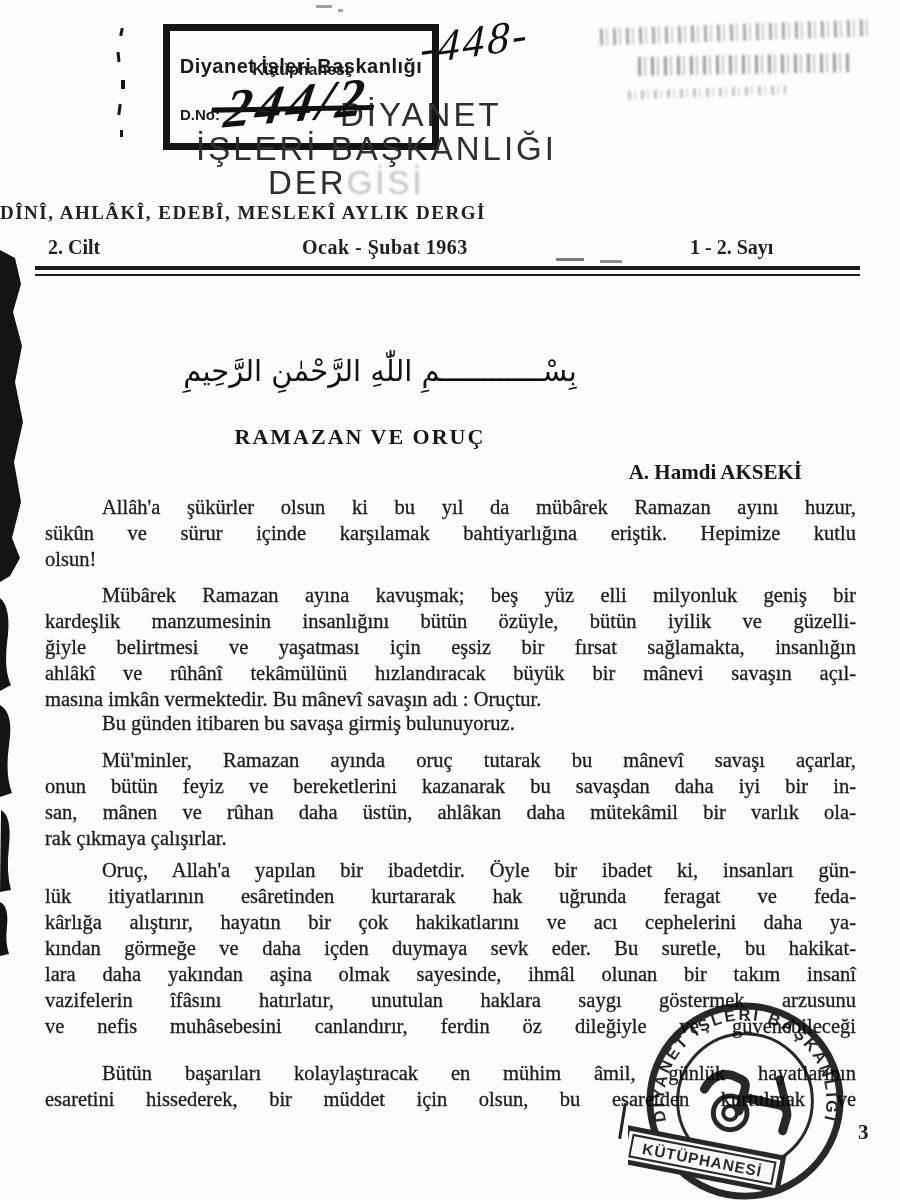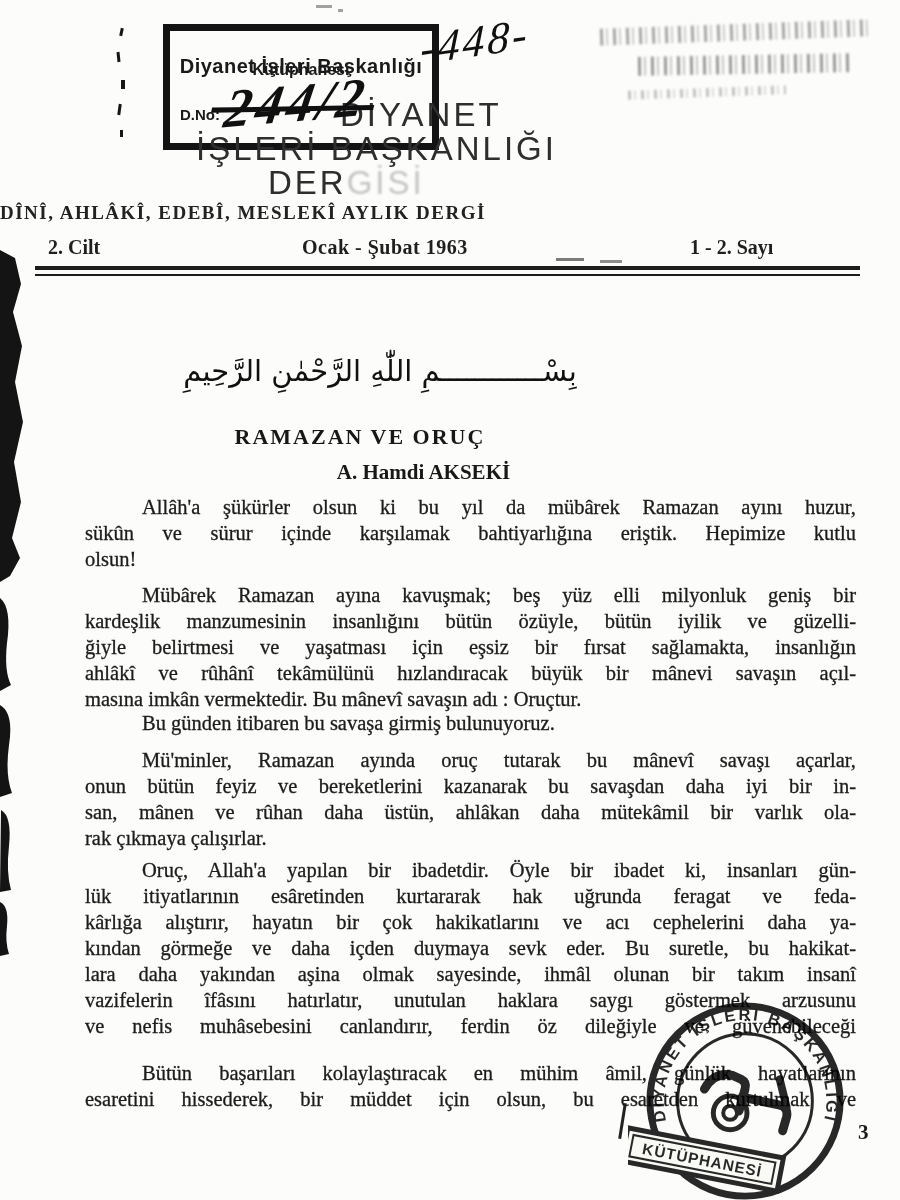--- a/index.html
+++ b/index.html
@@ -65,27 +65,27 @@
   .rule{position:absolute;left:35px;top:266px;width:825px;height:4px;
     border-top:4px solid #1d1d1d;border-bottom:2px solid #1d1d1d;}
   .rule-smudge1{position:absolute;left:556px;top:258px;width:28px;height:3px;background:#444;opacity:.7;}
   .rule-smudge2{position:absolute;left:600px;top:260px;width:22px;height:3px;background:#444;opacity:.6;}
   
   .basmala{position:absolute;left:0;top:318px;width:760px;text-align:center;
     direction:rtl;font-family:"DejaVu Sans",sans-serif;font-size:29px;color:#111;margin-top:36px;}
   
   .article-title{position:absolute;left:0;top:424px;width:720px;text-align:center;
     font-size:22px;font-weight:bold;letter-spacing:2px;color:#181818;}
-  .author{position:absolute;left:45px;top:460px;width:757px;text-align:center;
+  .author{position:absolute;left:45px;top:460px;width:757px;text-align:right;
     font-size:21px;font-weight:bold;color:#181818;}
   .para{position:absolute;left:45px;width:811px;font-size:20.5px;line-height:26px;
     -webkit-text-stroke:.3px #1c1c1c;}
   .p1{top:494px;} .p2{top:582px;} .p3{top:710px;}
   .p4{top:747px;} .p5{top:857px;} .p6{top:1060px;}
-  .ln{text-align:justify;text-align-last:justify;margin-left:40px;}
+  .ln{text-align:justify;text-align-last:justify;}
   .ln.first{text-indent:57px;}
   .ln.last{text-align:left;text-align-last:left;}
   .page-number{position:absolute;left:858px;top:1120px;font-size:21px;font-weight:bold;color:#1a1a1a;}
   
   .round-stamp{position:absolute;left:628px;top:998px;z-index:8;opacity:.93;mix-blend-mode:multiply;}
   .pen-stroke{position:absolute;left:621px;top:1103px;width:3px;height:36px;background:#222;
     transform:rotate(9deg);z-index:9;}
 </style>
 </head>
 <body>

